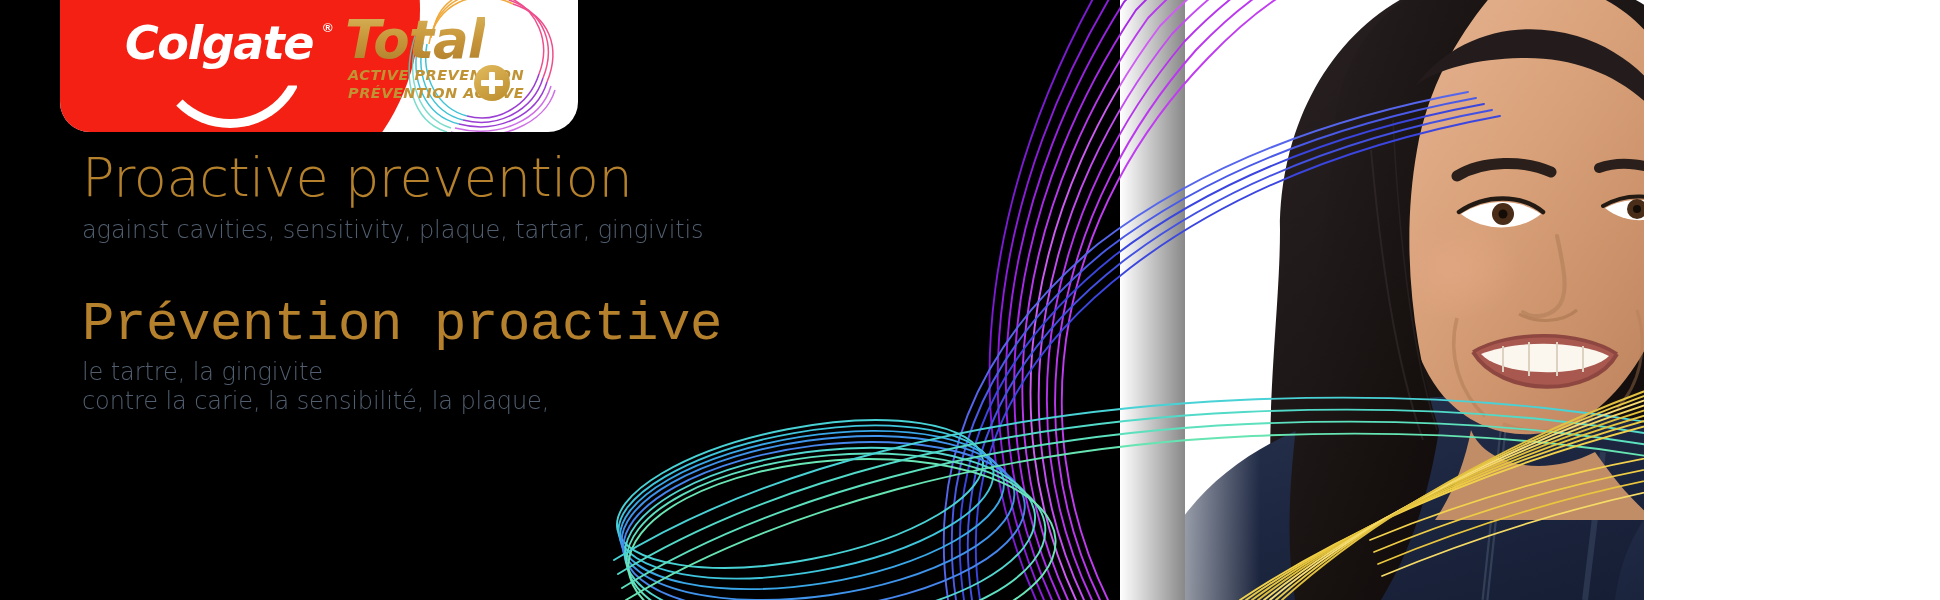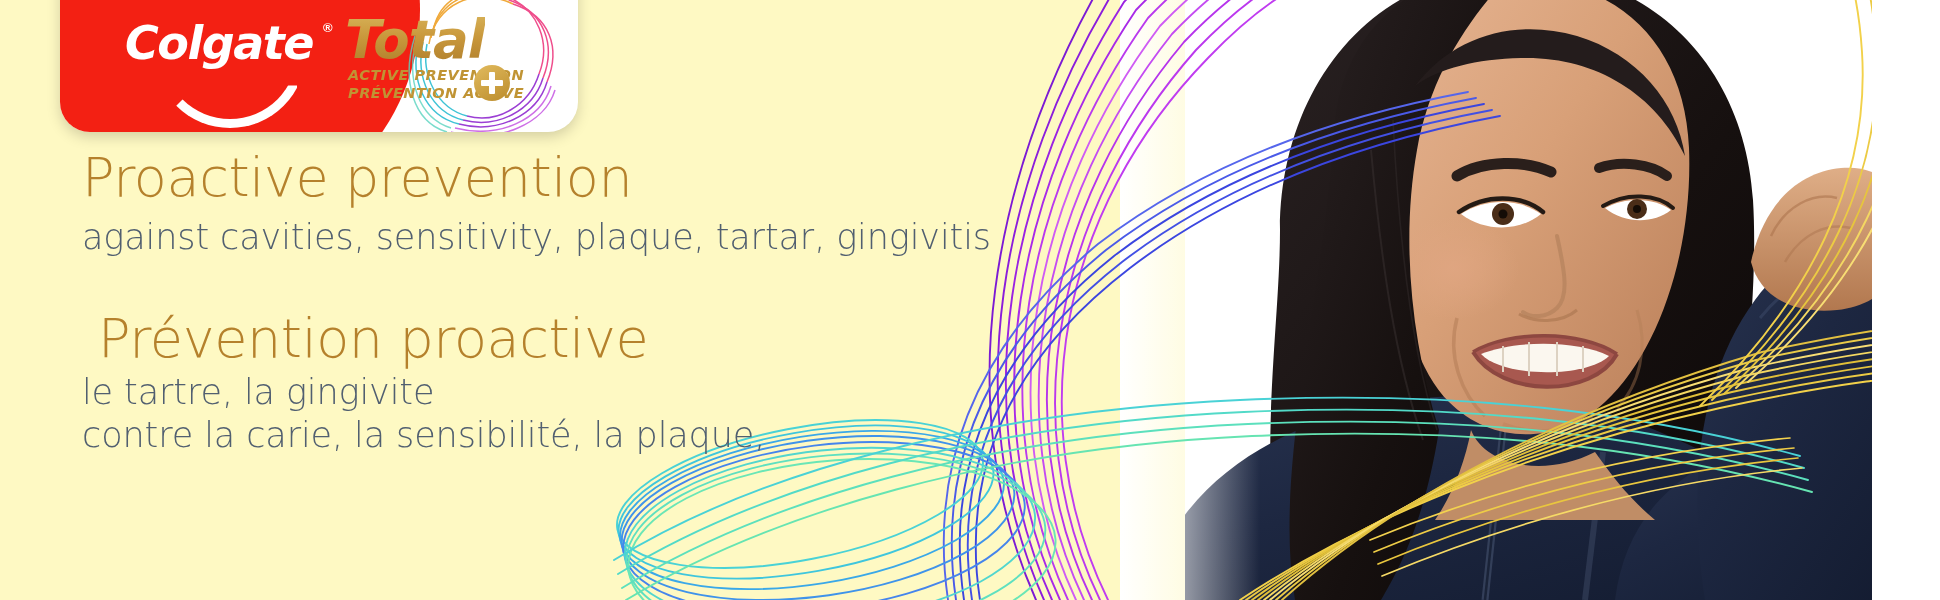--- a/index.html
+++ b/index.html
@@ -2,22 +2,22 @@
 <html><head>
 <meta charset="utf-8">
 <style>
   html,body{margin:0;padding:0;}
   body{
     width:1940px;height:600px;overflow:hidden;
     background:#ffffff;
     font-family:"Liberation Sans", sans-serif;
   }
   #banner{
-    position:relative;width:1872px;height:600px;overflow:hidden;
-    background:#fef9c3;
+    position:relative;width:1644px;height:600px;overflow:hidden;
+    background:#000000;
   }
 
   
   #logo-card{
     position:absolute;left:60px;top:-56px;
     width:518px;height:188px;
     background:#ffffff;
     border-radius:0 0 30px 30px;
     box-shadow:0 5px 14px rgba(0,0,0,.17);
     overflow:hidden;
@@ -104,28 +104,28 @@
     font-weight:300;
     font-size:54px;line-height:1.04;
     letter-spacing:-.4px;
     white-space:nowrap;
   }
   .subline{
     color:#4f5d६e;
     color:#515f70;
     font-family:"DejaVu Sans", sans-serif;
     font-weight:300;
-    font-size:35px;line-height:1.22;
+    font-size:24px;line-height:1.22;
     letter-spacing:-.1px;
     white-space:nowrap;
   }
   #block-en{margin-bottom:8px;}
   #headline-en{margin:0 0 10px 0;}
   #block-fr{margin-top:52px;}
-  #headline-fr{margin:0 0 4px 16px;}
+  #headline-fr{margin:0 0 4px 0;font-family:Liberation Mono, monospace;}
 
   
   #art{position:absolute;left:0;top:0;width:1940px;height:600px;z-index:10;}
   #photo-wrap{
     position:absolute;left:1185px;top:0;width:755px;height:600px;
     overflow:hidden;z-index:12;
   }
   #white-fade{
     position:absolute;left:1120px;top:0;width:140px;height:600px;
     background:linear-gradient(90deg,#ffffff 0%,rgba(255,255,255,0) 100%);

